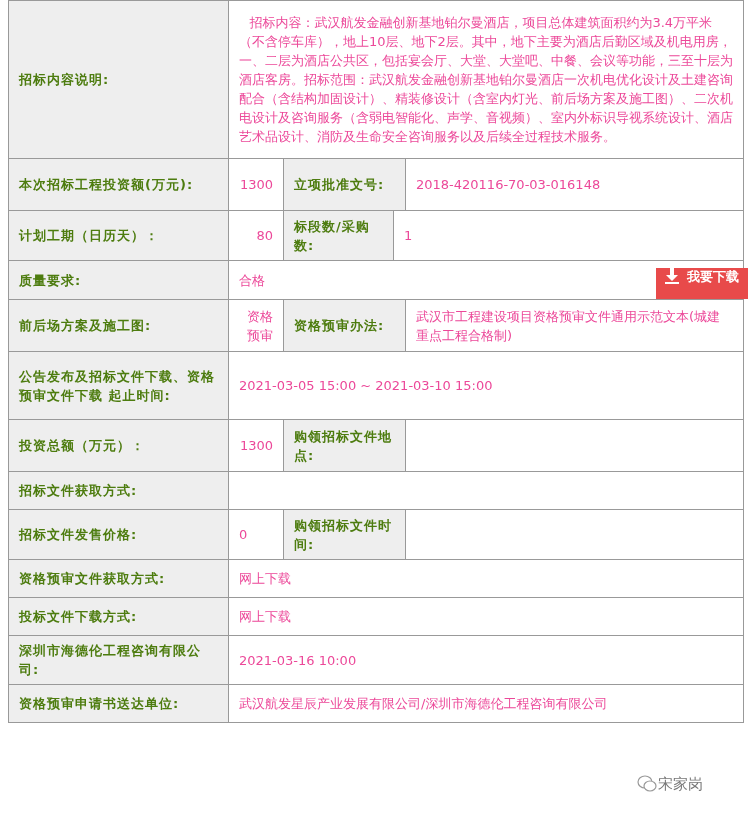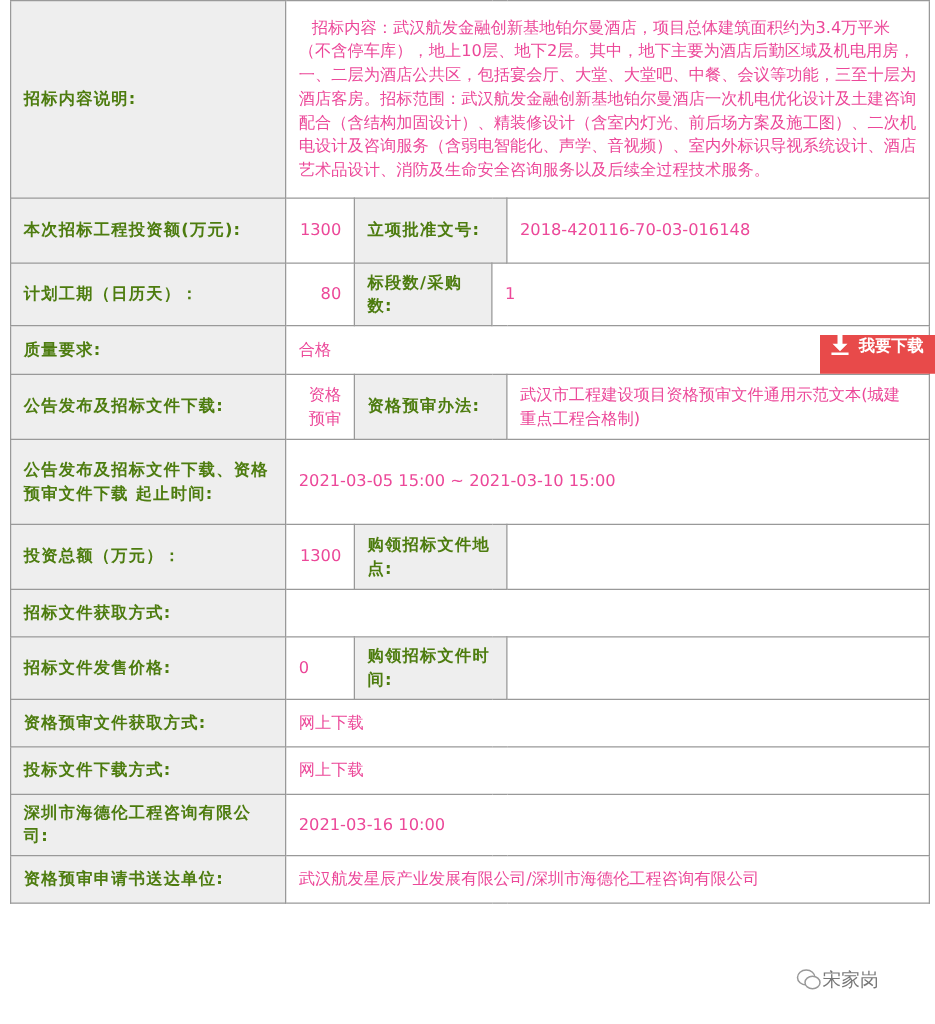--- a/index.html
+++ b/index.html
@@ -46,21 +46,21 @@
     <td class="lbl">计划工期（日历天）：</td>
     <td class="val num">80</td>
     <td class="lbl">标段数/采购数:</td>
     <td class="val" colspan="2">1</td>
   </tr>
   <tr style="height:39px">
     <td class="lbl">质量要求:</td>
     <td class="val" colspan="4">合格</td>
   </tr>
   <tr style="height:52px">
-    <td class="lbl">公告发布及招标文件下载:</td>
+    <td class="lbl">前后场方案及施工图:</td>
     <td class="val num">资格预审</td>
     <td class="lbl" colspan="2">资格预审办法:</td>
     <td class="val">武汉市工程建设项目资格预审文件通用示范文本(城建重点工程合格制)</td>
   </tr>
   <tr style="height:68px">
     <td class="lbl">公告发布及招标文件下载、资格预审文件下载 起止时间:</td>
     <td class="val" colspan="4">2021-03-05 15:00 ~ 2021-03-10 15:00</td>
   </tr>
   <tr style="height:52px">
     <td class="lbl">投资总额（万元）：</td>

